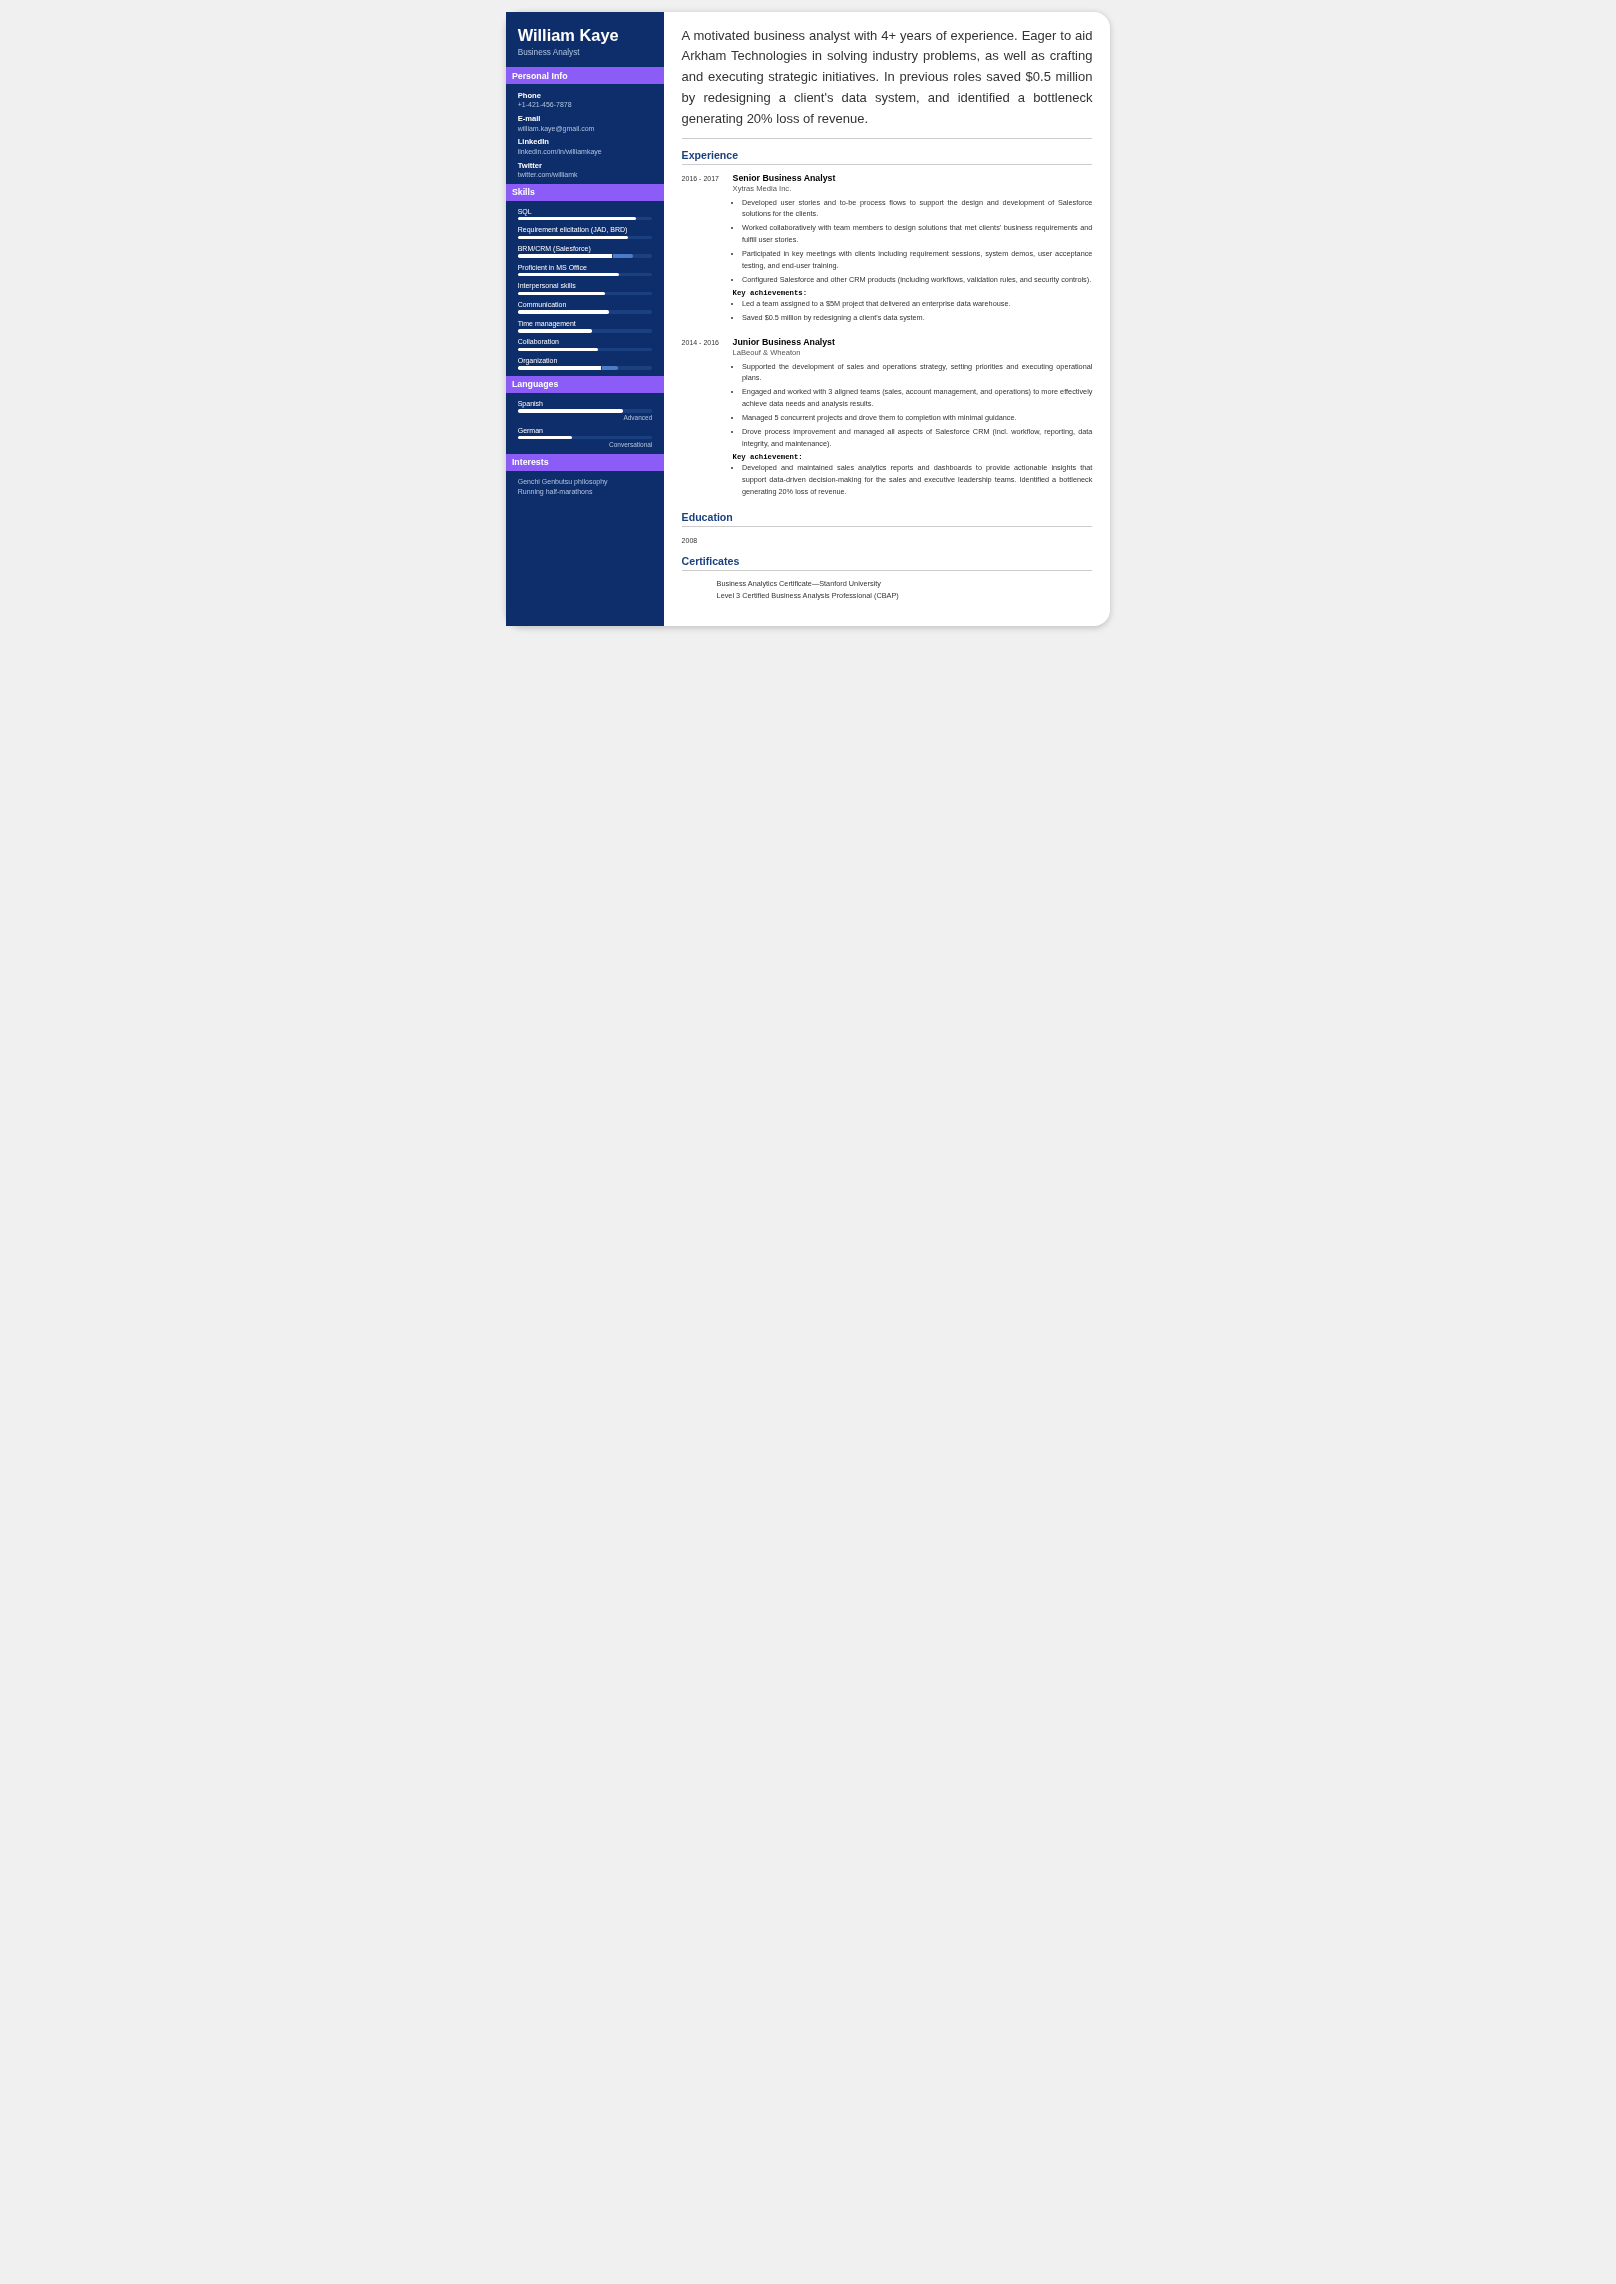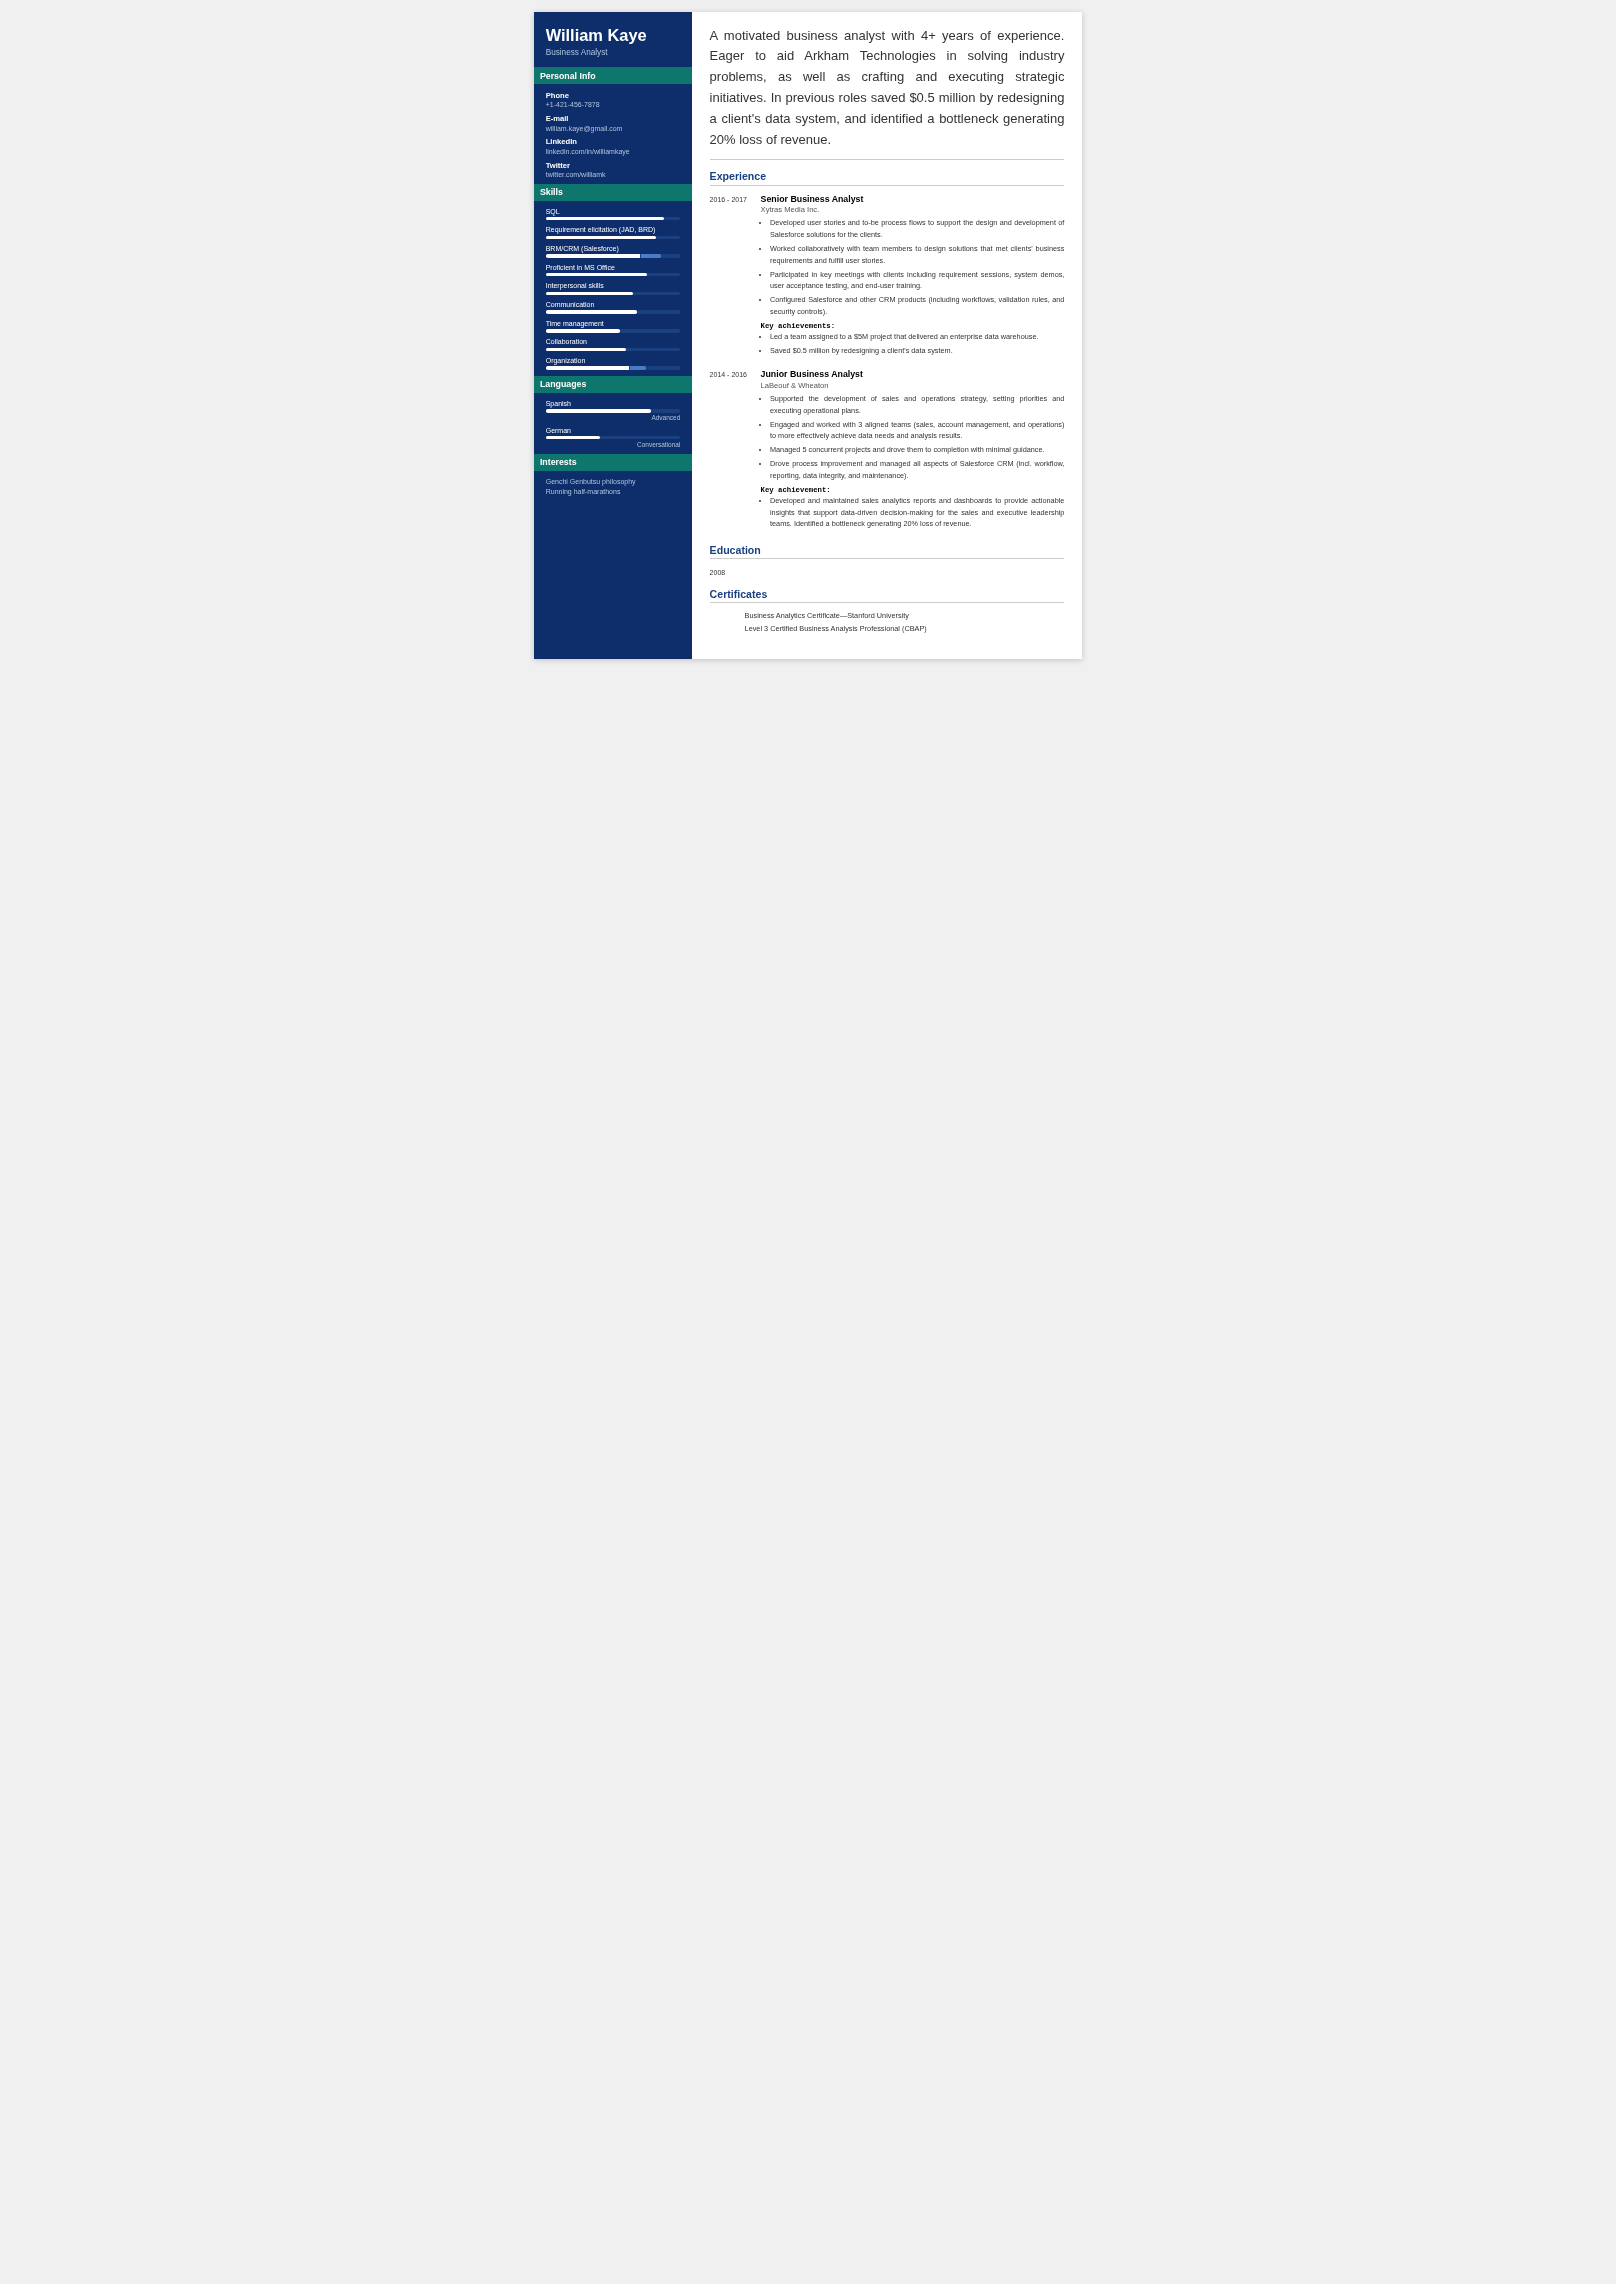--- a/index.html
+++ b/index.html
@@ -5,23 +5,24 @@
     * { margin: 0; padding: 0; box-sizing: border-box; }
     body {
       font-family: Arial, sans-serif;
       background: #f0f0f0;
       display: flex;
       justify-content: center;
       padding: 11.7px;
     }
     .resume {
       display: flex;
-      width: 548px;
+      width: 604px;
       background: #fff;
       box-shadow: 0 1.2px 5.9px rgba(0,0,0,0.2);
+      border-radius: 16px;
     }
     
     .sidebar {
       width: 158px;
       min-width: 158px;
       background: #0d2d6b;
       color: #fff;
       padding: 14px 11.7px;
     }
     .sidebar .name {
@@ -30,21 +31,21 @@
       color: #fff;
       line-height: 1.2;
       margin-bottom: 2.3px;
     }
     .sidebar .title {
       font-size: 8.2px;
       color: #b0c4de;
       margin-bottom: 10.6px;
     }
     .sidebar-section-title {
-      background: #0f766e;
+      background: #8b5cf6;
       color: #fff;
       font-size: 8.8px;
       font-weight: bold;
       padding: 3.5px 5.9px;
       margin: 0 -11.7px 7px -11.7px;
     }
     .info-label {
       font-size: 7.6px;
       font-weight: bold;
       color: #fff;

